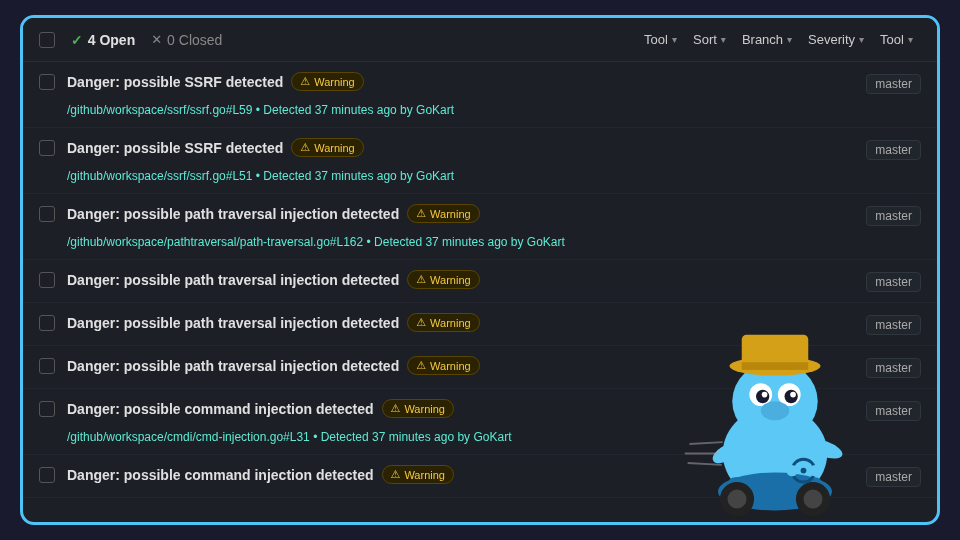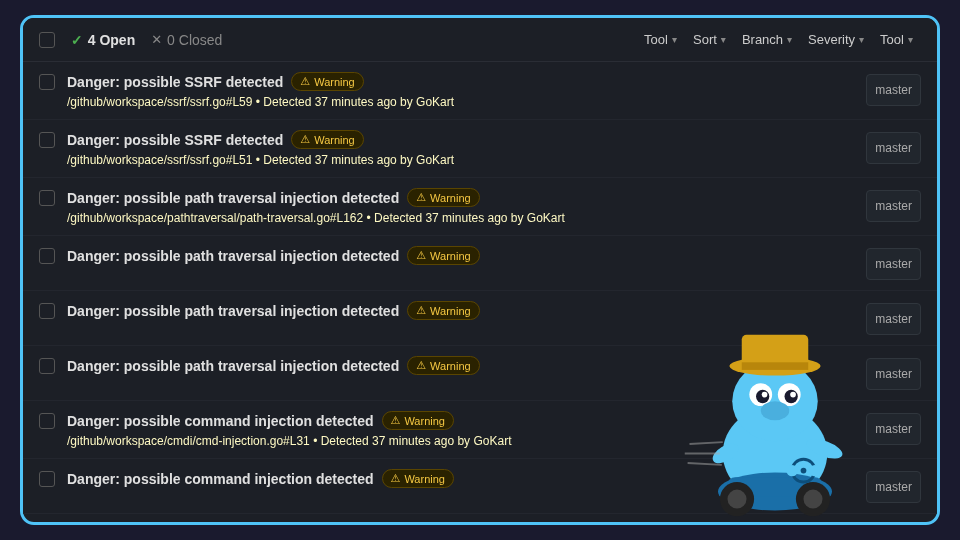--- a/index.html
+++ b/index.html
@@ -132,31 +132,31 @@
       border-radius: 20px;
       padding: 2px 8px;
       font-size: 11px;
       color: #f5c842;
       white-space: nowrap;
     }
     .warning-icon {
       font-size: 11px;
     }
     .row-meta {
-      color: #fef9c3;
+      color: #5eead4;
       font-size: 12px;
-      margin-top: 4px;
+      margin-top: 12px;
     }
     .branch-badge {
       background: #21262d;
       border: 1px solid #30363d;
       border-radius: 4px;
       color: #aaa;
       font-size: 12px;
-      padding: 8px 8px;
+      padding: 2px 8px;
       white-space: nowrap;
       align-self: flex-start;
       margin-top: 2px;
       margin-left: auto;
     }
     .mascot {
       position: absolute;
       right: 80px;
       bottom: 0;
       width: 200px;

